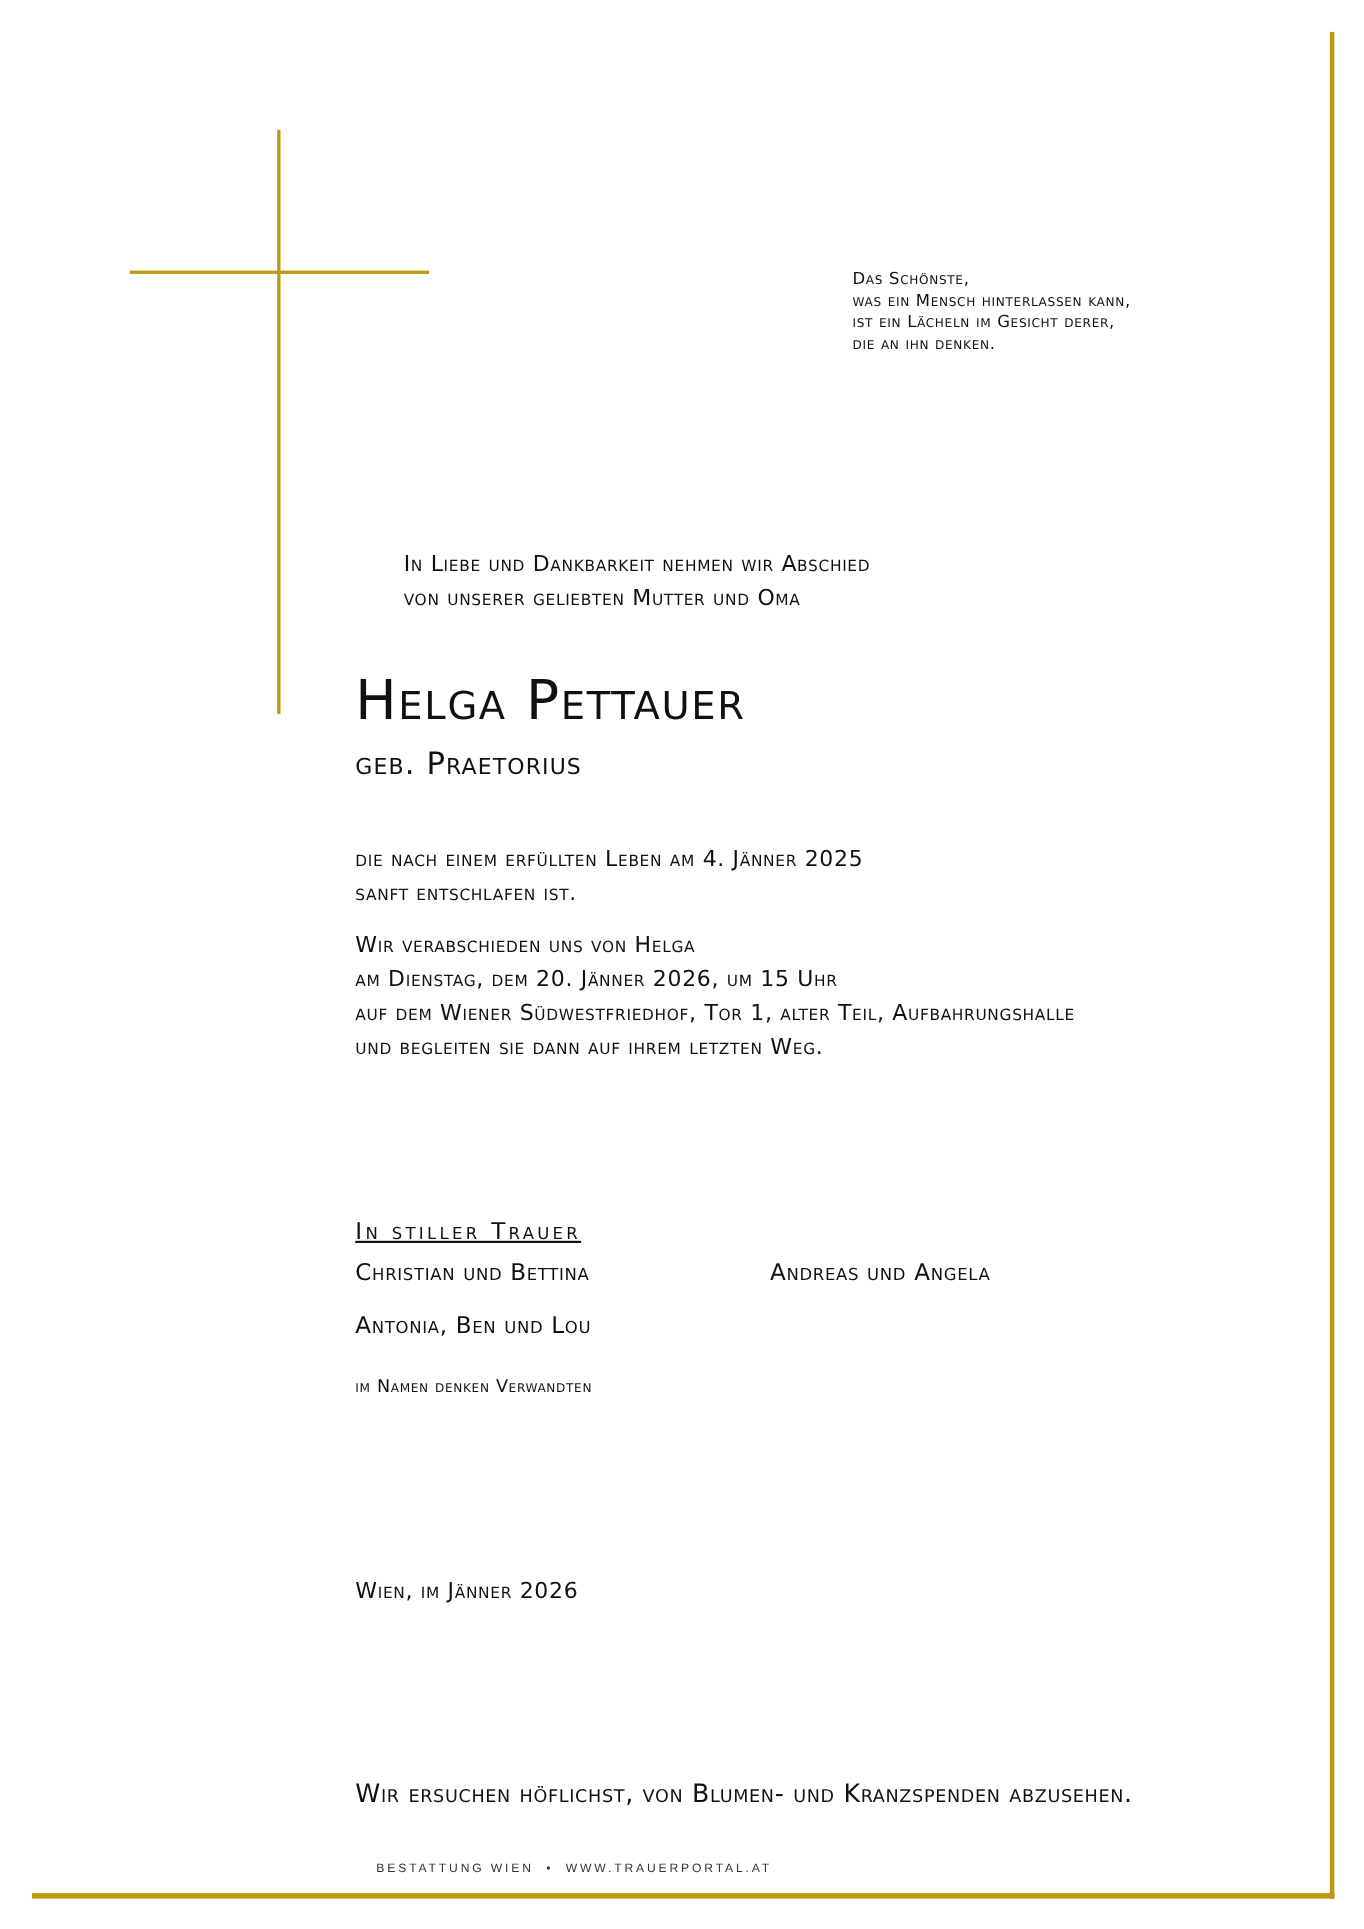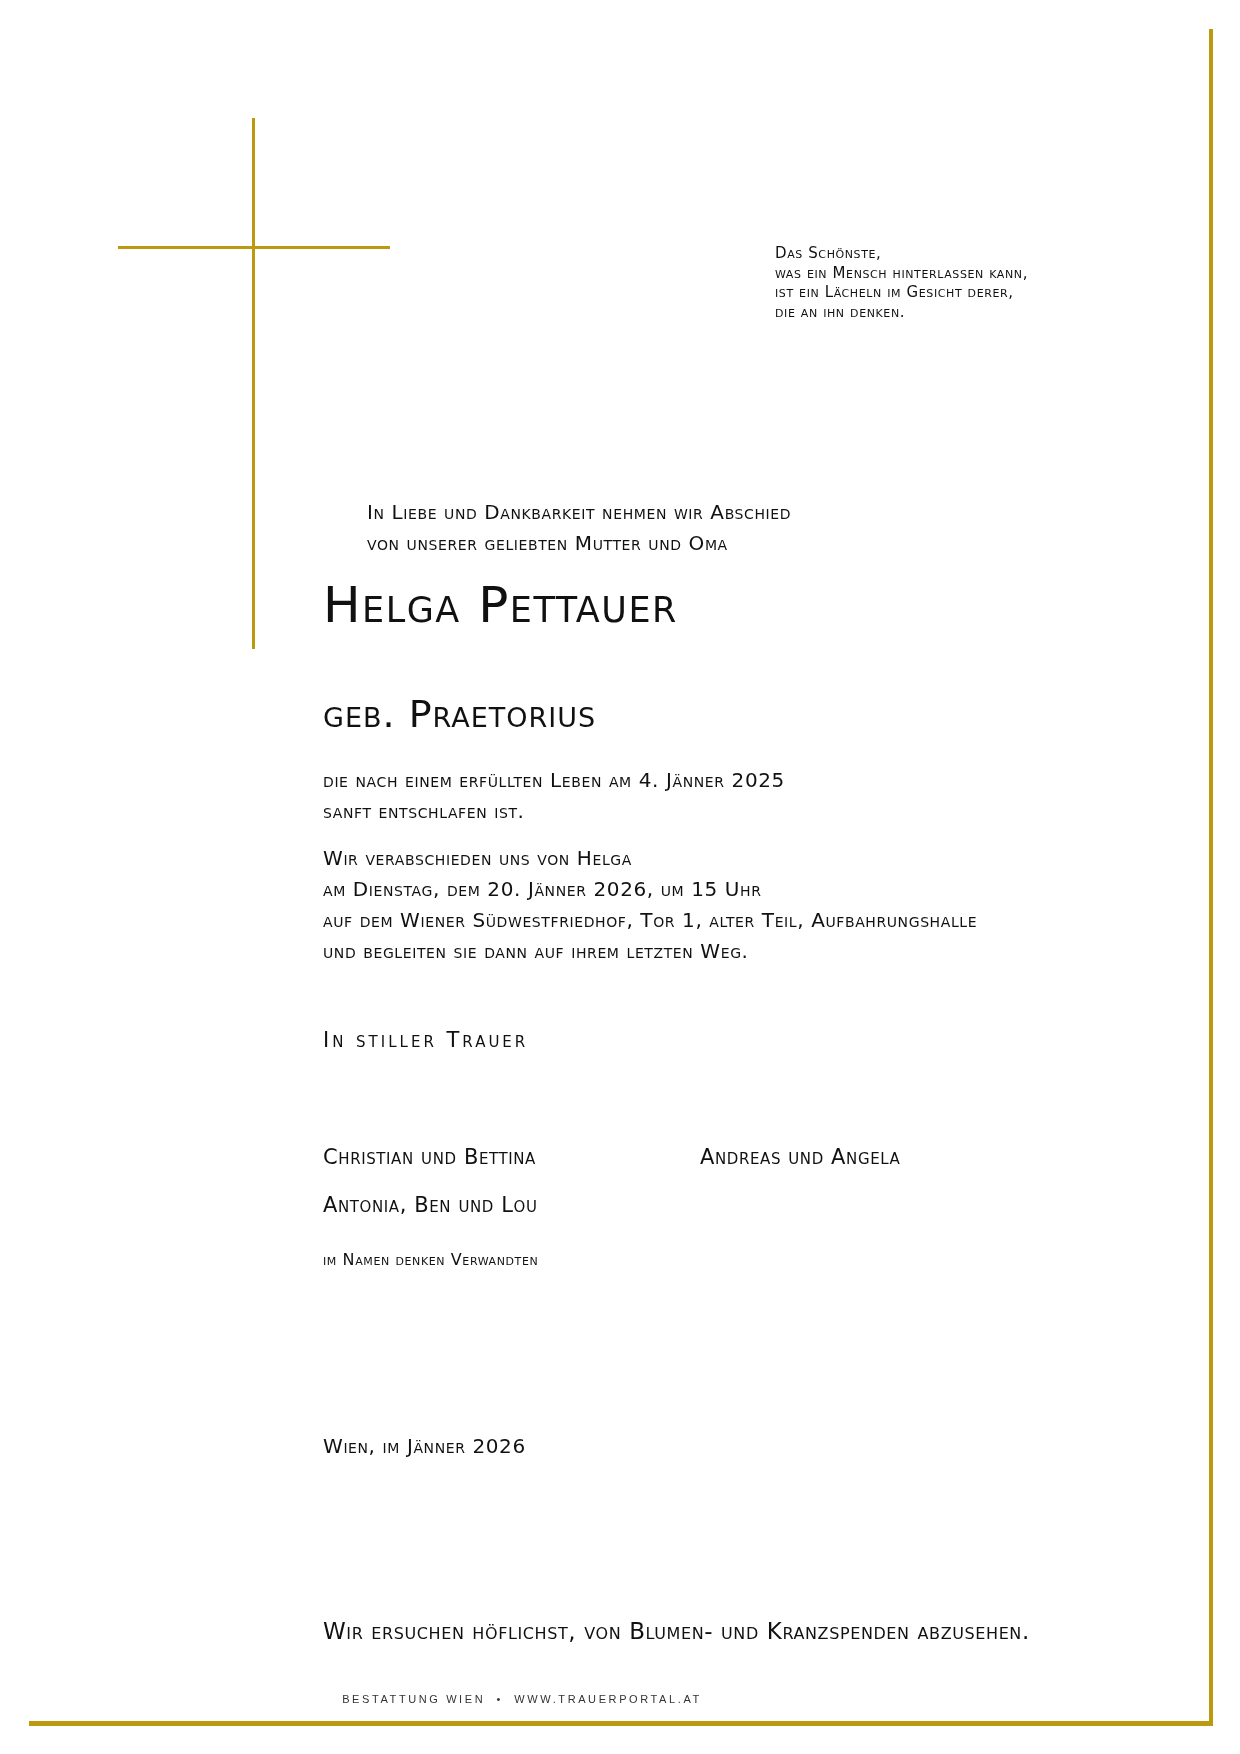--- a/index.html
+++ b/index.html
@@ -9,21 +9,21 @@
   .frame-bottom { position:absolute; left:29px; top:1721px; width:1184px; height:5px; background:var(--gold); }
   .cross-v { position:absolute; left:252px; top:118px; width:3px; height:531px; background:var(--gold); }
   .cross-h { position:absolute; left:118px; top:246px; width:272px; height:3px; background:var(--gold); }
   :root { --gold:#BC990F; }
   .sc { font-variant:small-caps; letter-spacing:0.6px; }
   .line { position:absolute; left:323px; white-space:nowrap; }
   .motto { position:absolute; left:775px; top:244px; font-size:15px; line-height:19.5px; }
   .motto div { white-space:nowrap; }
   .intro { font-size:20px;margin-left:44px; }
   .name { font-size:50px; letter-spacing:1.5px; }
-  .born { font-size:38px; letter-spacing:1px;margin-top:14px; }
+  .born { font-size:28px; letter-spacing:1px; }
   .body-txt { font-size:20px; }
   .mourning { font-size:21px; letter-spacing:3px; }
   .family { font-size:21px; }
   .small { font-size:16px; }
   .footer { position:absolute; left:0; width:1044px; text-align:center; top:1693px;
             font-family:"Liberation Sans", sans-serif; font-size:11px; letter-spacing:2.6px; color:#333; text-transform:uppercase; }
 </style>
 </head>
 <body>
 
@@ -38,32 +38,32 @@
 <div class="motto sc">
   <div>Das Schönste,</div>
   <div>was ein Mensch hinterlassen kann,</div>
   <div>ist ein Lächeln im Gesicht derer,</div>
   <div>die an ihn denken.</div>
 </div>
 
 <div class="line sc intro" style="top:500px;">In Liebe und Dankbarkeit nehmen wir Abschied</div>
 <div class="line sc intro" style="top:531px;">von unserer geliebten Mutter und Oma</div>
 
-<div class="line sc name" style="top:576px;">Helga Pettauer</div>
+<div class="line sc name" style="top:608px;">Helga Pettauer</div>
 <div class="line sc born" style="top:678px;">geb. Praetorius</div>
 
 <div class="line sc body-txt" style="top:768px;">die nach einem erfüllten Leben am 4. Jänner 2025</div>
 <div class="line sc body-txt" style="top:799px;">sanft entschlafen ist.</div>
 
 <div class="line sc body-txt" style="top:846px;">Wir verabschieden uns von Helga</div>
 <div class="line sc body-txt" style="top:877px;">am Dienstag, dem 20. Jänner 2026, um 15 Uhr</div>
 <div class="line sc body-txt" style="top:908px;">auf dem Wiener Südwestfriedhof, Tor 1, alter Teil, Aufbahrungshalle</div>
 <div class="line sc body-txt" style="top:939px;">und begleiten sie dann auf ihrem letzten Weg.</div>
 
-<div class="line sc mourning" style="top:1028px;">In stiller Trauer</div>
+<div class="line sc mourning" style="top:1107px;text-decoration:underline;">In stiller Trauer</div>
 
 <div class="line sc family" style="top:1145px;">Christian und Bettina</div>
 <div class="line sc family" style="top:1145px; left:700px;">Andreas und Angela</div>
 <div class="line sc family" style="top:1193px;">Antonia, Ben und Lou</div>
 <div class="line sc small" style="top:1250px;">im Namen denken Verwandten</div>
 
 <div class="line sc body-txt" style="top:1434px;">Wien, im Jänner 2026</div>
 
 <div class="line sc small" style="top:1618px; font-size:23px;">Wir ersuchen höflichst, von Blumen- und Kranzspenden abzusehen.</div>
 

